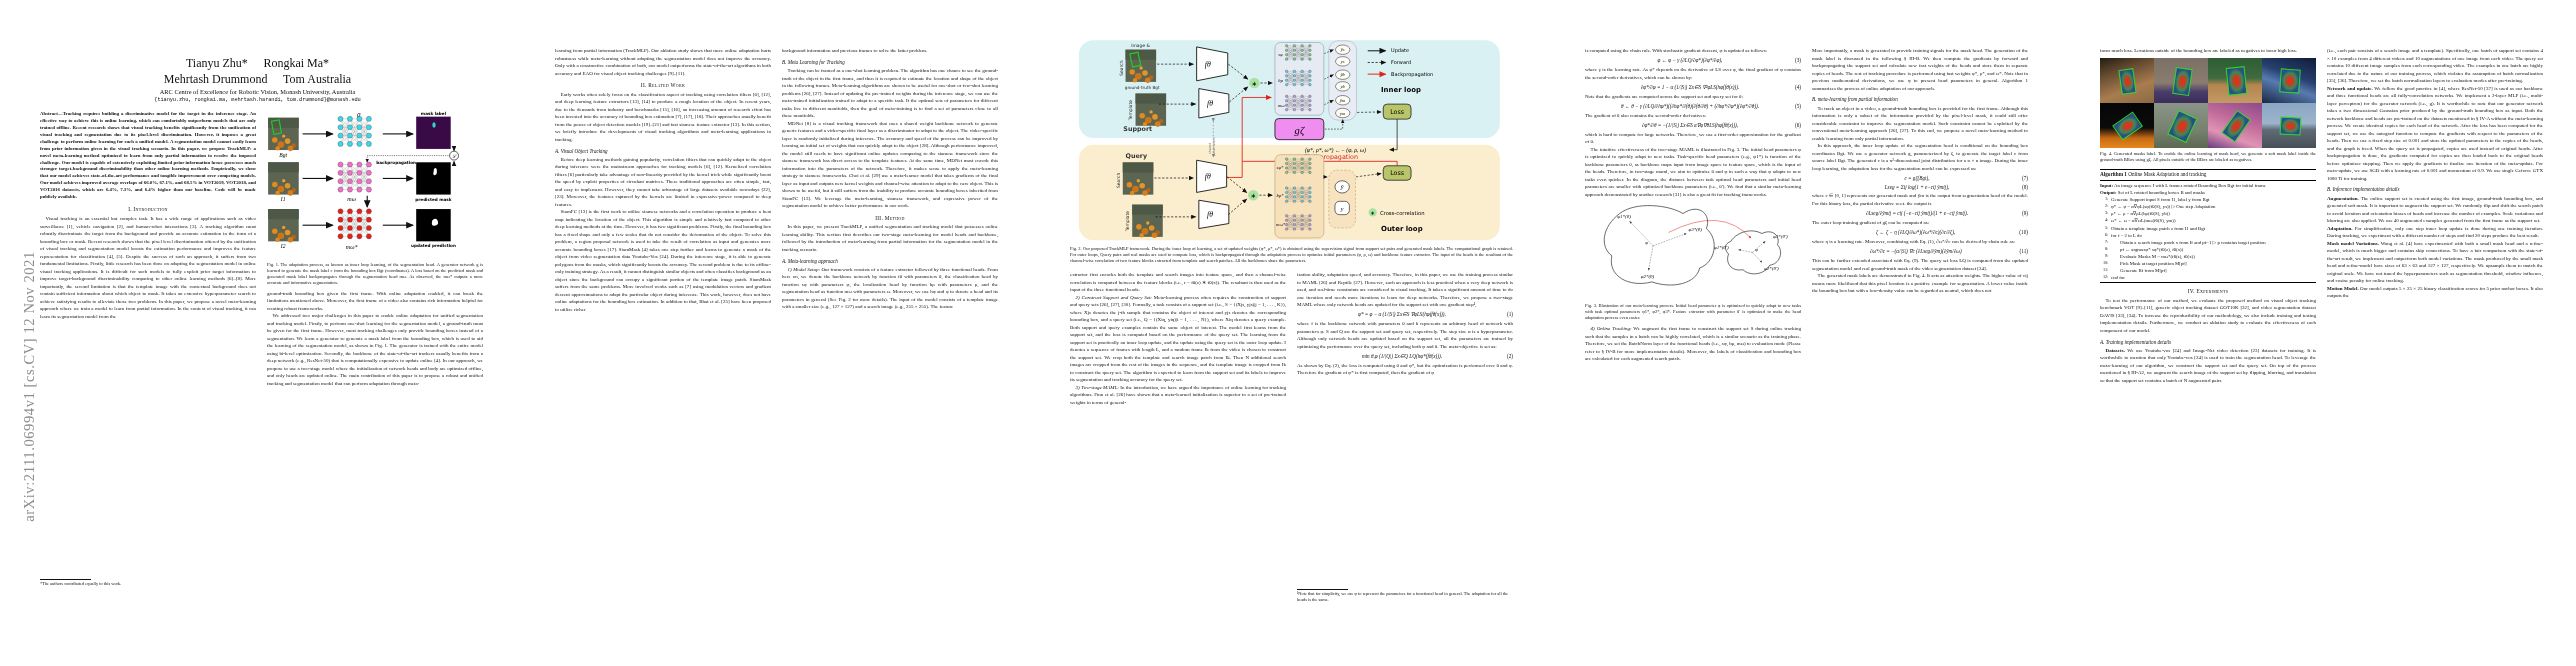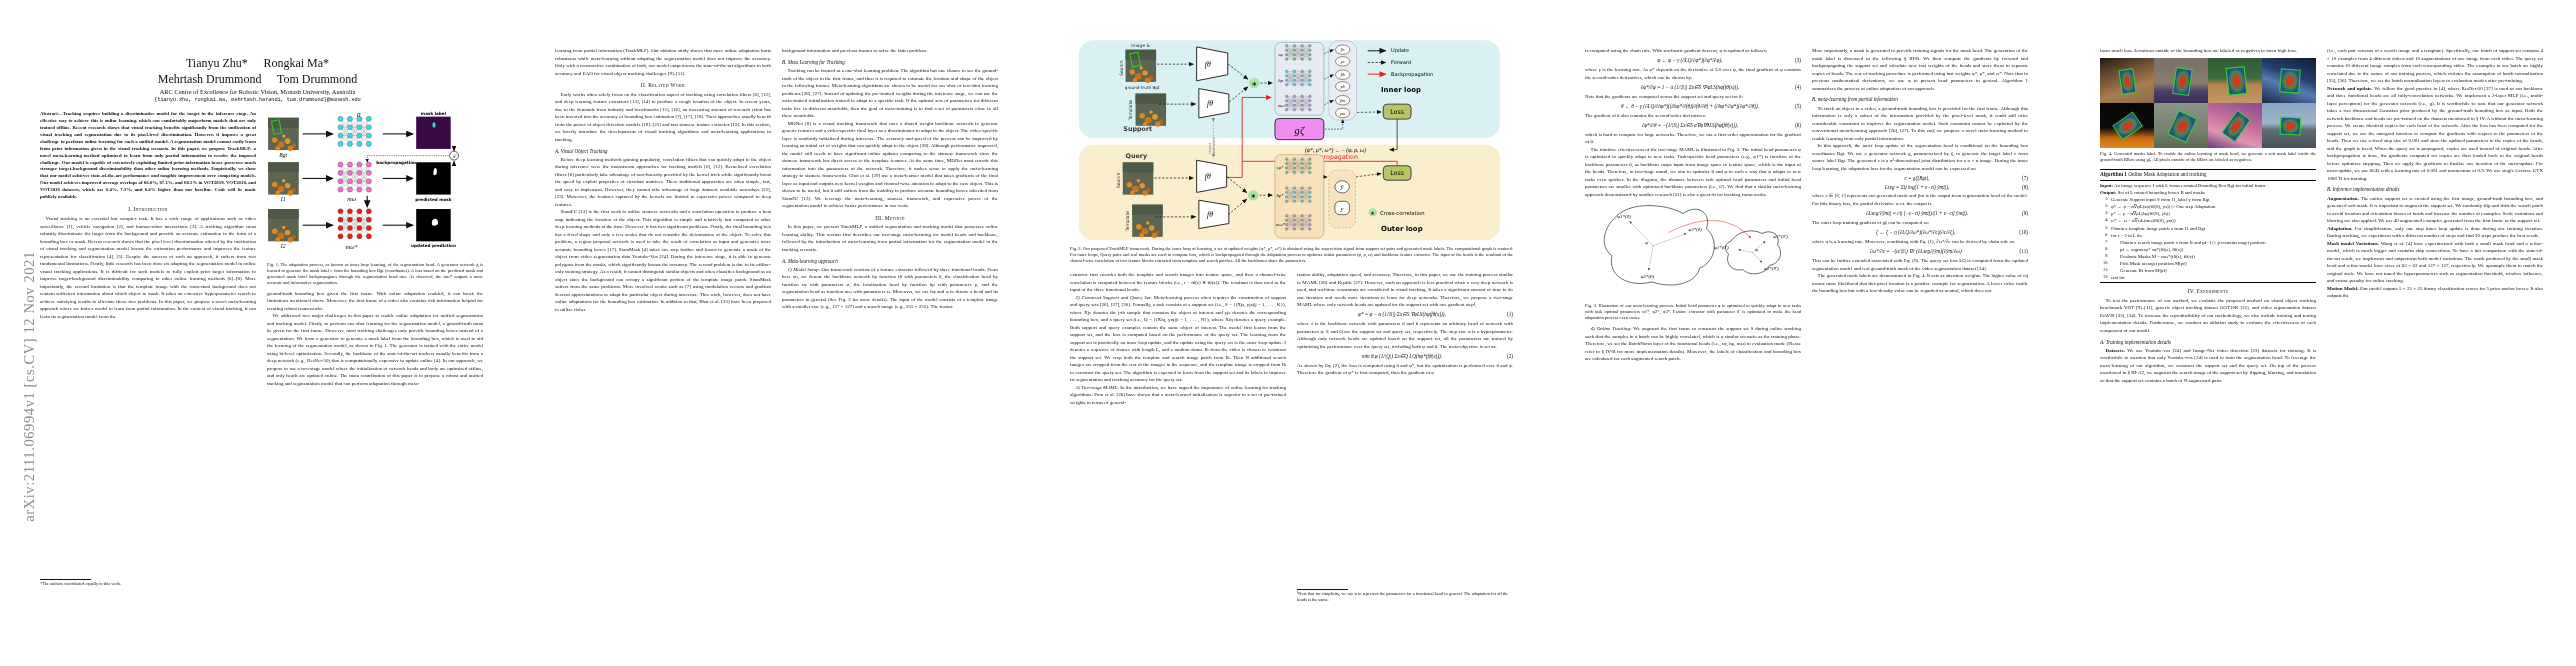--- a/index.html
+++ b/index.html
@@ -79,21 +79,21 @@
 </head>
 <body>
 
 <div class="sheet">
 
   <section class="page">
     <div class="watermark">arXiv:2111.06994v1  [cs.CV]  12 Nov 2021</div>
     <div class="hdr">
       <div class="authors">
         <div class="arow"><span>Tianyu Zhu*</span><span>Rongkai Ma*</span></div>
-        <div class="arow"><span>Mehrtash Drummond</span><span>Tom Drummond</span></div>
+        <div class="arow"><span>Mehrtash Drummond</span><span>Tom Australia</span></div>
       </div>
       <div class="affil">ARC Centre of Excellence for Robotic Vision, Monash University, Australia</div>
       <div class="emails">{tianyu.zhu, rongkai.ma, mehrtash.harandi, tom.drummond}@monash.edu</div>
     </div>
     <div class="cols p1cols">
       <div class="col colflex">
           <div class="para abstract noind"><span class="lead-b">Abstract—</span>Tracking requires building a discriminative model for the target in the inference stage. An effective way to achieve this is online learning, which can comfortably outperform models that are only trained offline. Recent research shows that visual tracking benefits significantly from the unification of visual tracking and segmentation due to its pixel-level discrimination. However, it imposes a great challenge to perform online learning for such a unified model. A segmentation model cannot easily learn from prior information given in the visual tracking scenario. In this paper, we propose TrackMLP: a novel meta-learning method optimized to learn from only partial information to resolve the imposed challenge. Our model is capable of extensively exploiting limited prior information hence possesses much stronger target-background discriminability than other online learning methods. Empirically, we show that our model achieves state-of-the-art performance and tangible improvement over competing models. Our model achieves improved average overlaps of 66.0%, 67.1%, and 68.5% in VOT2019, VOT2018, and VOT2016 datasets, which are 6.4%, 7.3%, and 6.4% higher than our baseline. Code will be made publicly available.</div>
           <div class="h1">I. Introduction</div>
           <div class="para">Visual tracking is an essential but complex task. It has a wide range of applications such as video surveillance [1], vehicle navigation [2], and human-robot interactions [3]. A tracking algorithm must robustly discriminate the target from the background and provide an accurate estimation in the form of a bounding box or mask. Recent research shows that the pixel level discrimination offered by the unification of visual tracking and segmentation model boosts the estimation performance and improves the feature representation for classification [4], [5]. Despite the success of such an approach, it suffers from two fundamental limitations. Firstly, little research has been done on adapting the segmentation model in online visual tracking applications. It is difficult for such models to fully exploit prior target information to improve target-background discriminability comparing to other online learning methods [6]–[8]. More importantly, the second limitation is that the template image with the contextual background does not contain sufficient information about which object to mask. It takes an extensive hyperparameter search to achieve satisfying results to alleviate those two problems. In this paper, we propose a novel meta-learning approach where we train a model to learn from partial information. In the context of visual tracking, it can learn its segmentation model from the</div>
           <div class="fn pushdown">*The authors contributed equally to this work.</div>

